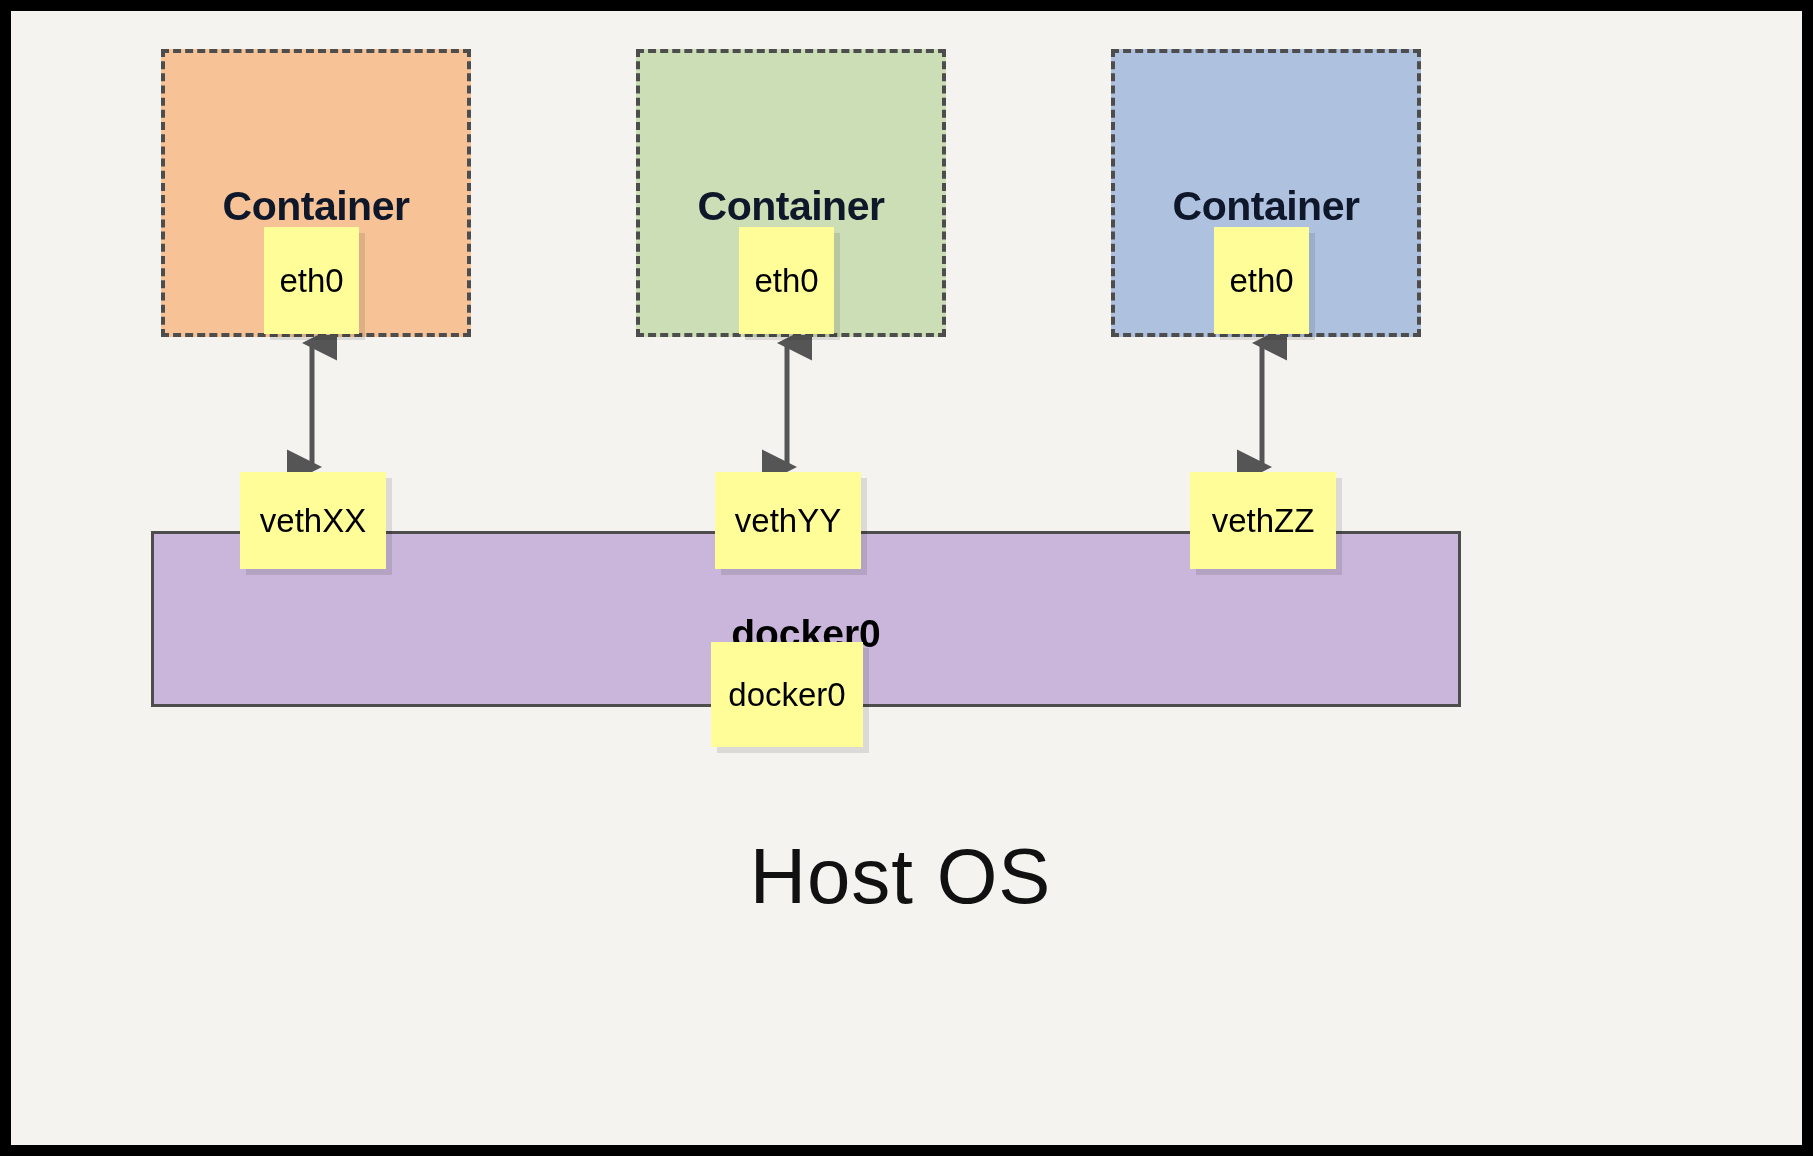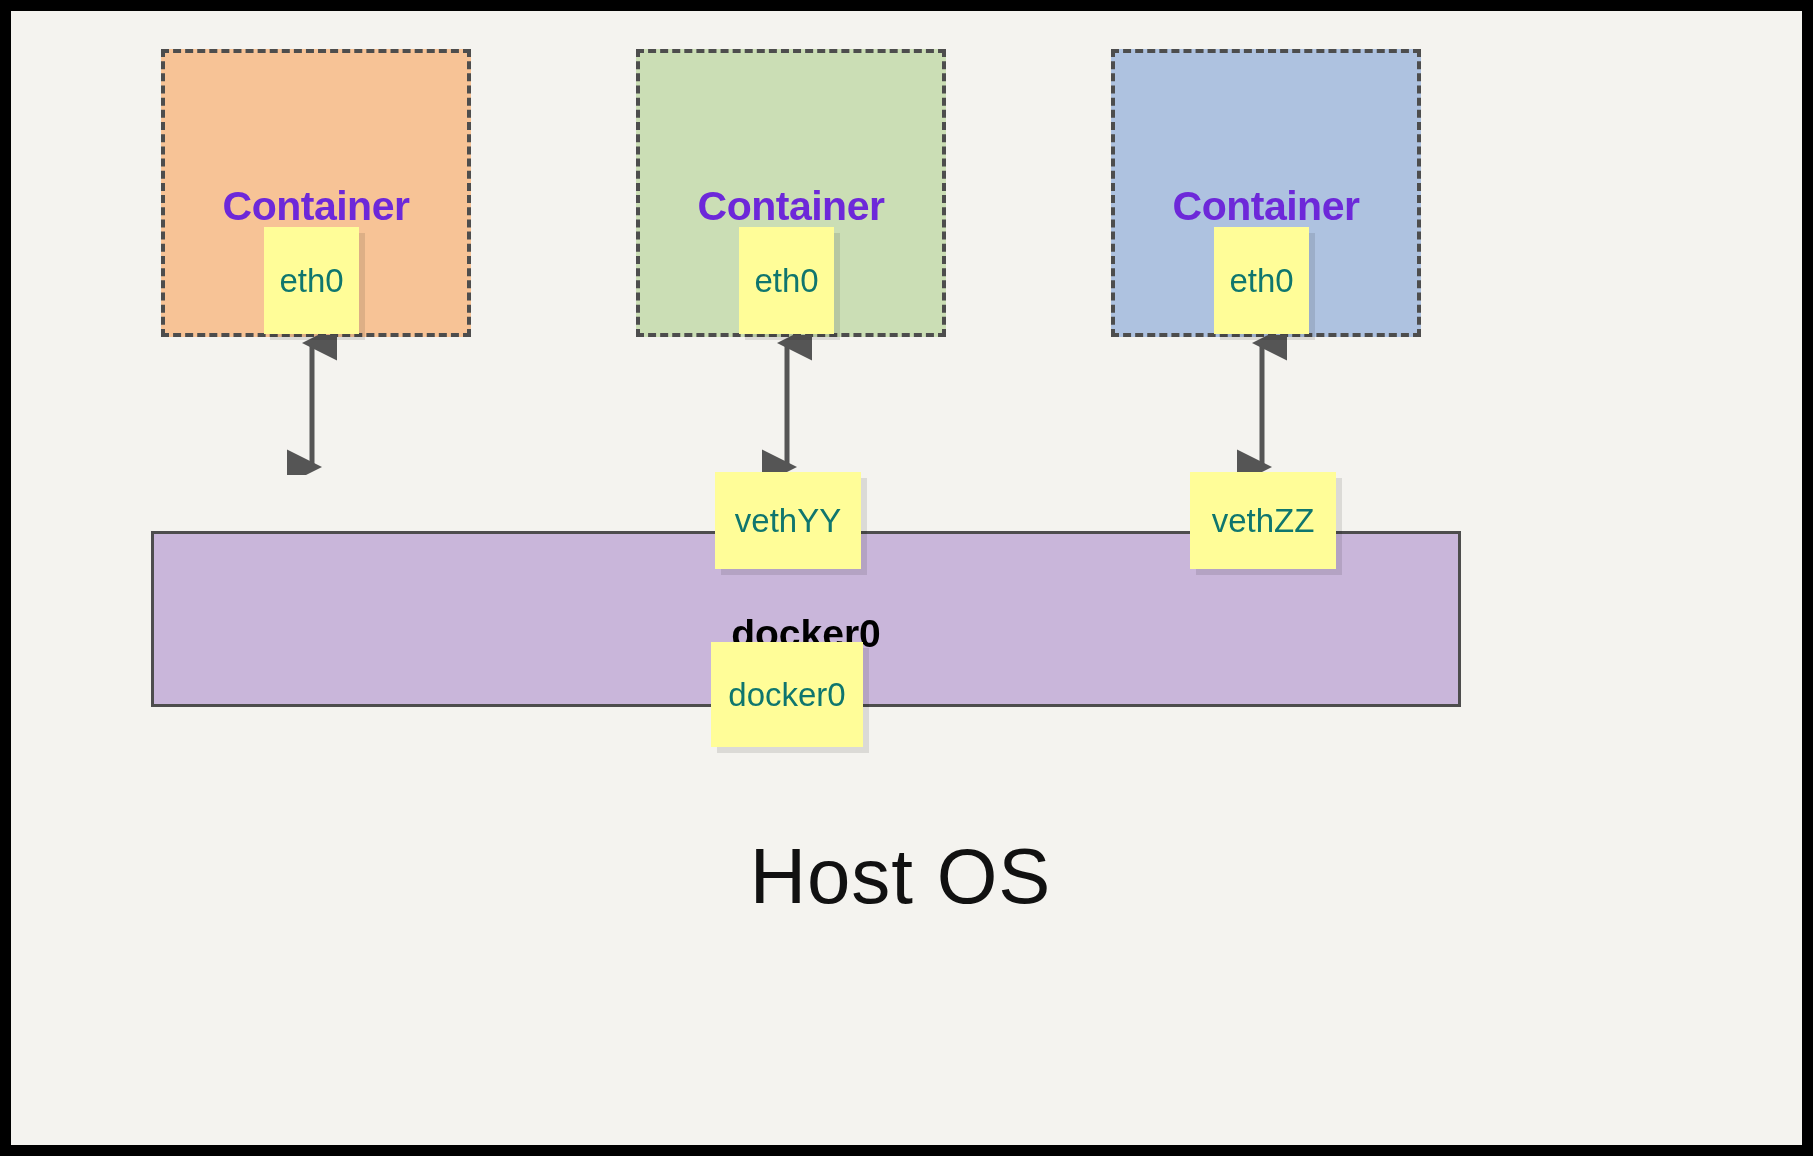--- a/index.html
+++ b/index.html
@@ -36,33 +36,33 @@
     border: 4px dashed #4d4d4d;
     box-sizing: border-box;
   }
   .container-title {
     position: absolute;
     left: 0; right: 0;
     top: 130px;
     text-align: center;
     font-size: 41px;
     font-weight: bold;
-    color: #6d28d9;
+    color: #0f172a;
     letter-spacing: -0.5px;
   }
 
   
   .note {
     position: absolute;
     background: #fffd98;
     box-sizing: border-box;
     display: flex;
     align-items: center;
     justify-content: center;
-    color: #0f766e;
+    color: #000000;
     box-shadow: 6px 6px 0 0 rgba(0,0,0,0.10);
     z-index: 20;
   }
   .note-label {
     font-size: 33px;
     line-height: 1;
     white-space: nowrap;
   }
 
   
@@ -176,20 +176,23 @@
           <path d="M5,10 L0,0 L10,0 Z" fill="#555555"></path>
         </marker>
       </defs>
       <line x1="25" y1="132" x2="25" y2="8" stroke="#555555" stroke-width="5" marker-start="url(#ah-dn-3)" marker-end="url(#ah-up-3)"></line>
     </svg>
 
     <div id="bridge">
       <div id="bridge-title">docker0</div>
     </div>
 
+    <div class="note" style="left:229px; top:461px; width:146px; height:97px;">
+      <span class="note-label">vethXX</span>
+    </div>
     <div class="note" style="left:704px; top:461px; width:146px; height:97px;">
       <span class="note-label">vethYY</span>
     </div>
     <div class="note" style="left:1179px; top:461px; width:146px; height:97px;">
       <span class="note-label">vethZZ</span>
     </div>
 
     <div class="note" style="left:700px; top:631px; width:152px; height:105px;">
       <span class="note-label">docker0</span>
     </div>

